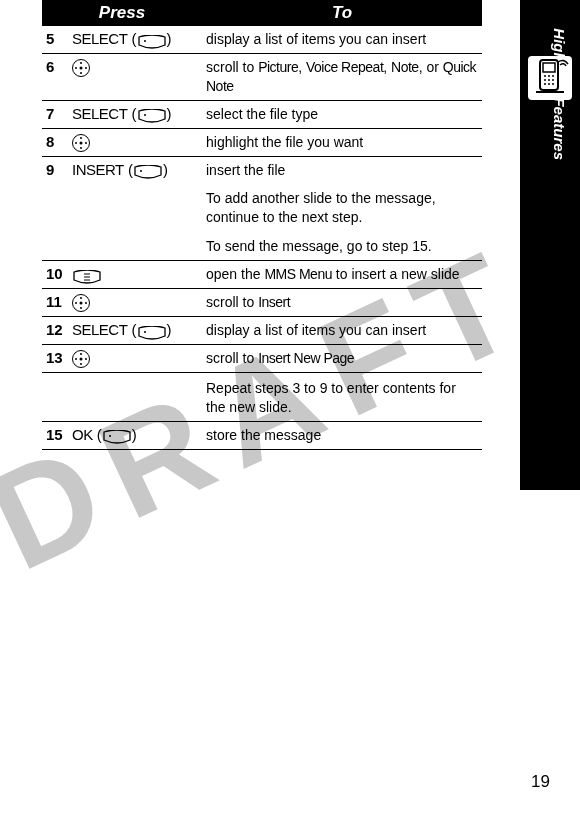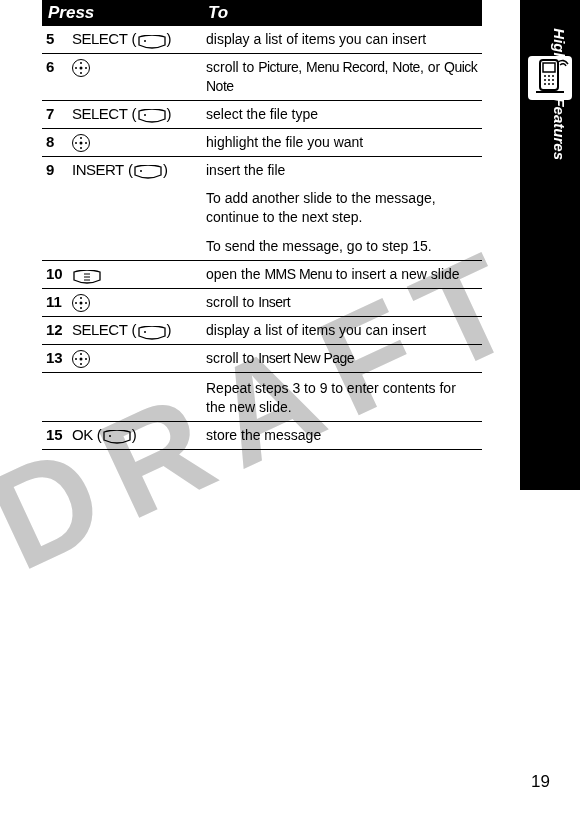--- a/index.html
+++ b/index.html
@@ -74,21 +74,21 @@
     }
     table {
       width: 100%;
       border-collapse: collapse;
     }
     thead th {
       background: #000;
       color: #fff;
       font-weight: bold;
       font-style: italic;
-      text-align: left;
+      text-align: center;
       padding: 3px 6px;
       font-size: 17px;
     }
     thead th:first-child {
       width: 160px;
     }
     tbody tr {
       border-bottom: 1px solid #000;
     }
     tbody tr.no-border {
@@ -226,21 +226,21 @@
           </td>
           <td class="to">display a list of items you can insert</td>
         </tr>
 
         <tr>
           <td class="step">6</td>
           <td class="press">
             <span class="nav-circle"><span class="dots"><span class="t"></span><span class="b"></span><span class="l"></span><span class="r"></span></span></span>
           </td>
           <td class="to">
-            <span>scroll to </span><span class="cmd">Picture</span><span>, </span><span class="cmd">Menu Record</span><span>, </span><span class="cmd">Note</span><span>, or </span><span class="cmd">Quick Note</span>
+            <span>scroll to </span><span class="cmd">Picture</span><span>, </span><span class="cmd">Voice Repeat</span><span>, </span><span class="cmd">Note</span><span>, or </span><span class="cmd">Quick Note</span>
           </td>
         </tr>
 
         <tr>
           <td class="step">7</td>
           <td class="press">
             <span class="cmd">SELECT</span>
             (<span class="key-icon"><svg class="softkey" viewBox="0 0 30 14">
                   <path d="M 2 2 Q 15 -2 28 2 L 28 10 Q 15 16 2 10 Z" fill="none" stroke="#000" stroke-width="1.3"></path>
                   <circle cx="8" cy="6" r="1" fill="#000"></circle>

